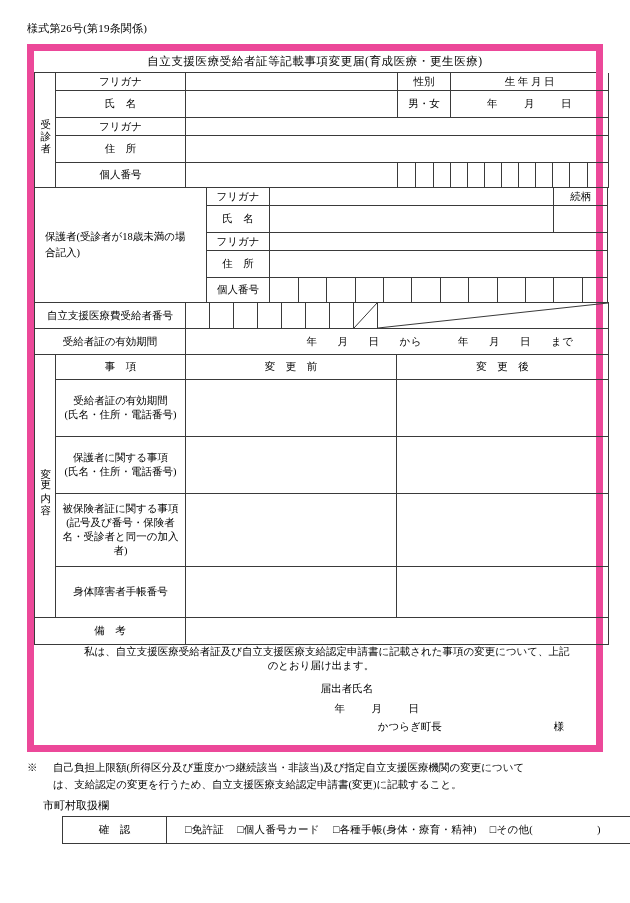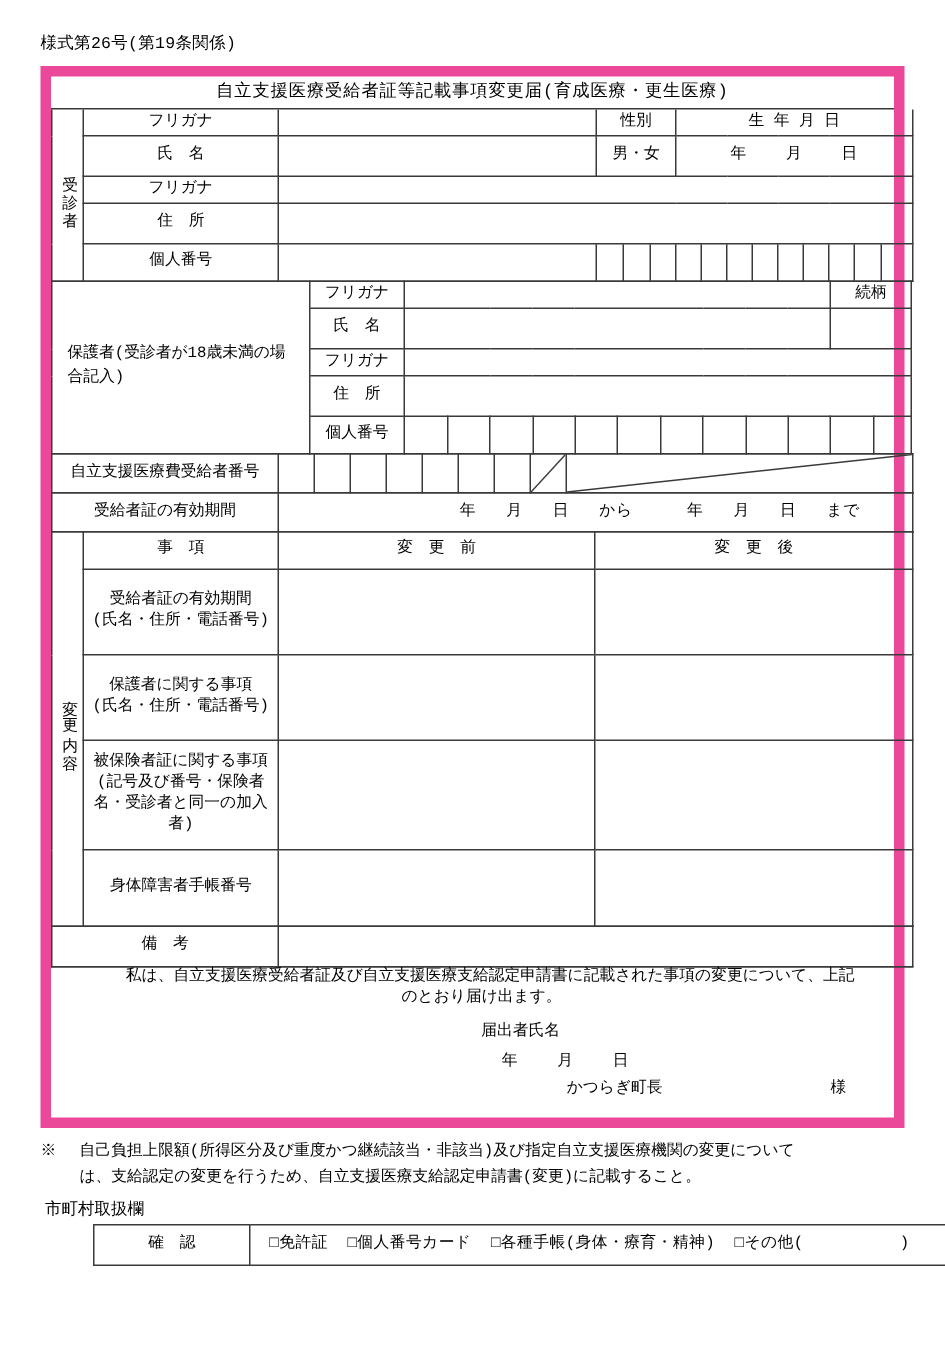--- a/index.html
+++ b/index.html
@@ -12,21 +12,21 @@
     height: 903px;
     font-family: "Liberation Serif", "DejaVu Serif", serif;
     color: #000000;
     font-size: 10.5px;
     position: relative;
     overflow: hidden;
   }
   .page {
     position: absolute;
     left: 0; top: 0;
-    width: 630px; height: 903px; font-family: Liberation Mono, monospace;
+    width: 630px; height: 903px;
   }
 
   
   .form-no {
     position: absolute;
     left: 27px; top: 21px;
     font-size: 11px;
     letter-spacing: 0.2px;
     white-space: nowrap;
   }
@@ -108,21 +108,21 @@
     width: 580px;
     font-size: 10.5px;
     line-height: 1.6;
     text-align: left;
   }
   .note .n-mark { position: absolute; left: 0; top: 0; }
   .note .n-body { padding-left: 26px; }
 
   .sec-label {
     position: absolute;
-    left: 30px;
+    left: 43px;
     font-size: 11px;
   }
   .bottom-table {
     position: absolute;
     left: 31px;
     width: 570px;
     margin-left: 31px;
   }
   .bottom-table td {
     height: 26px;

